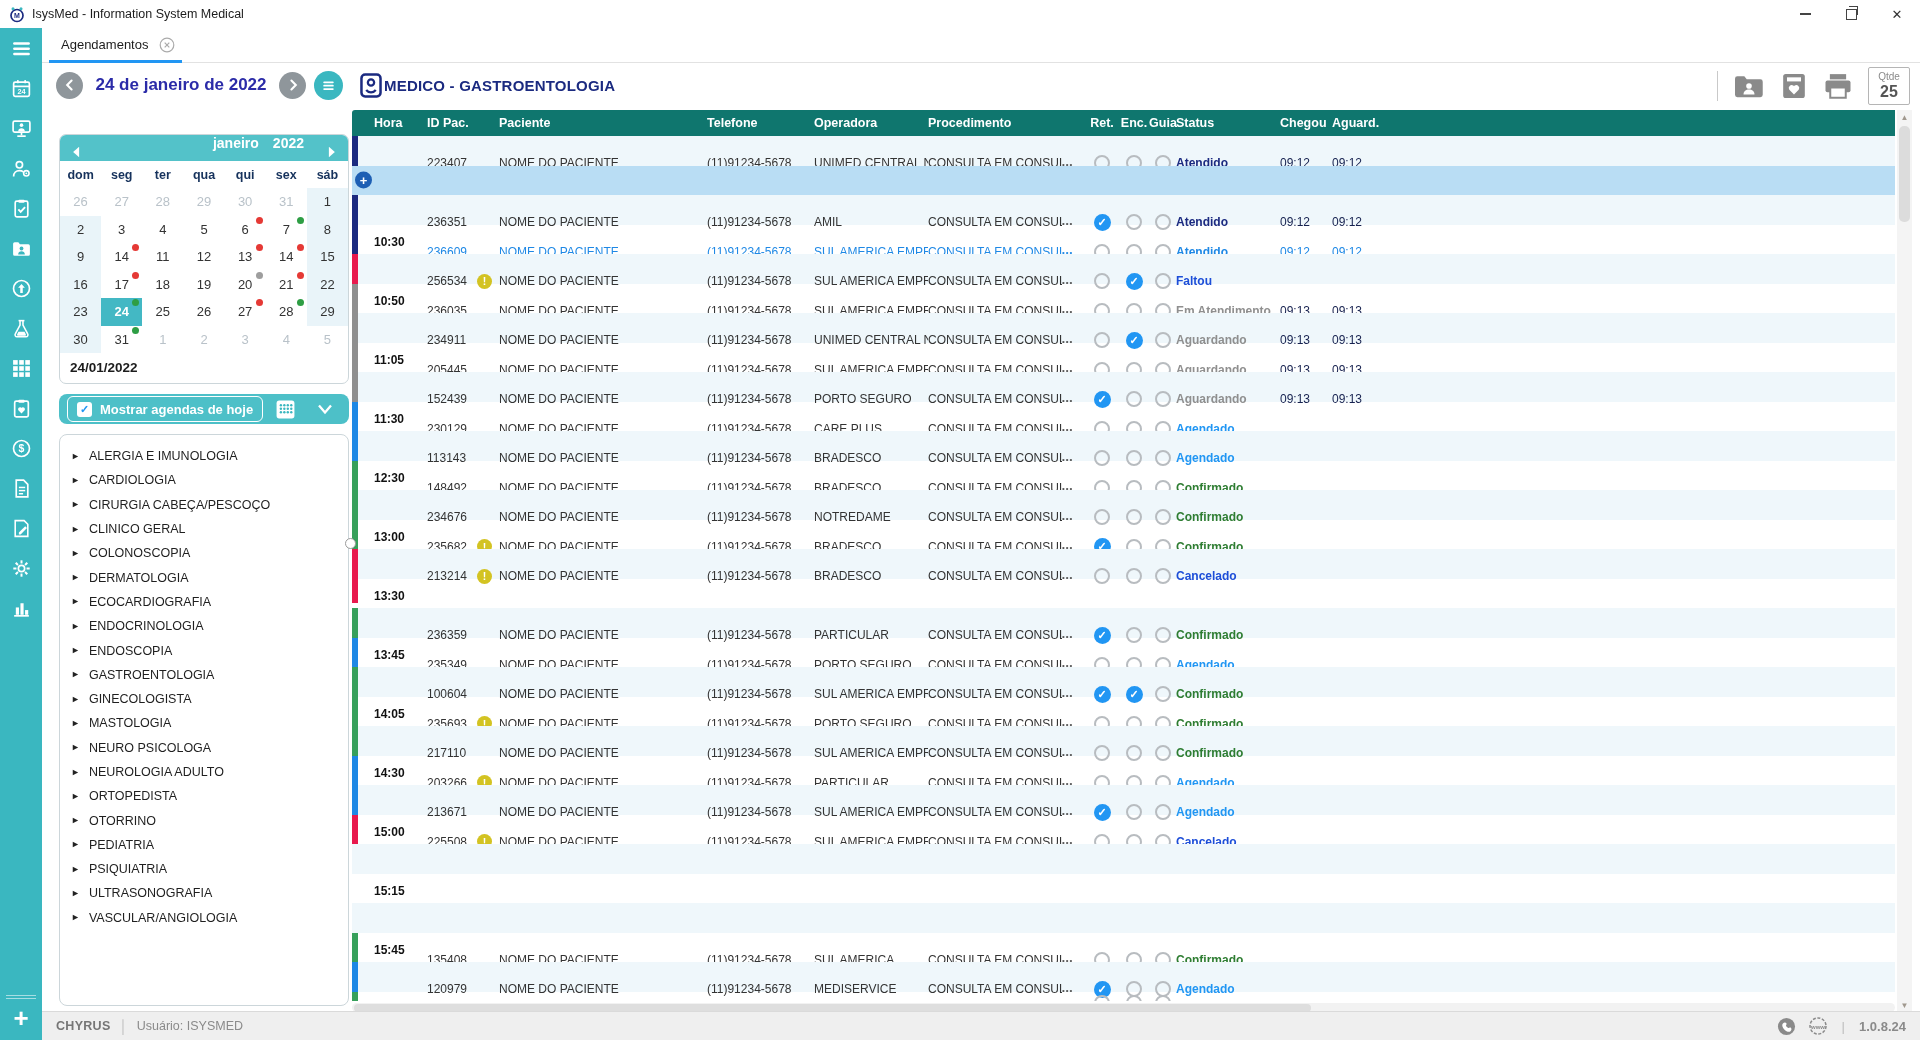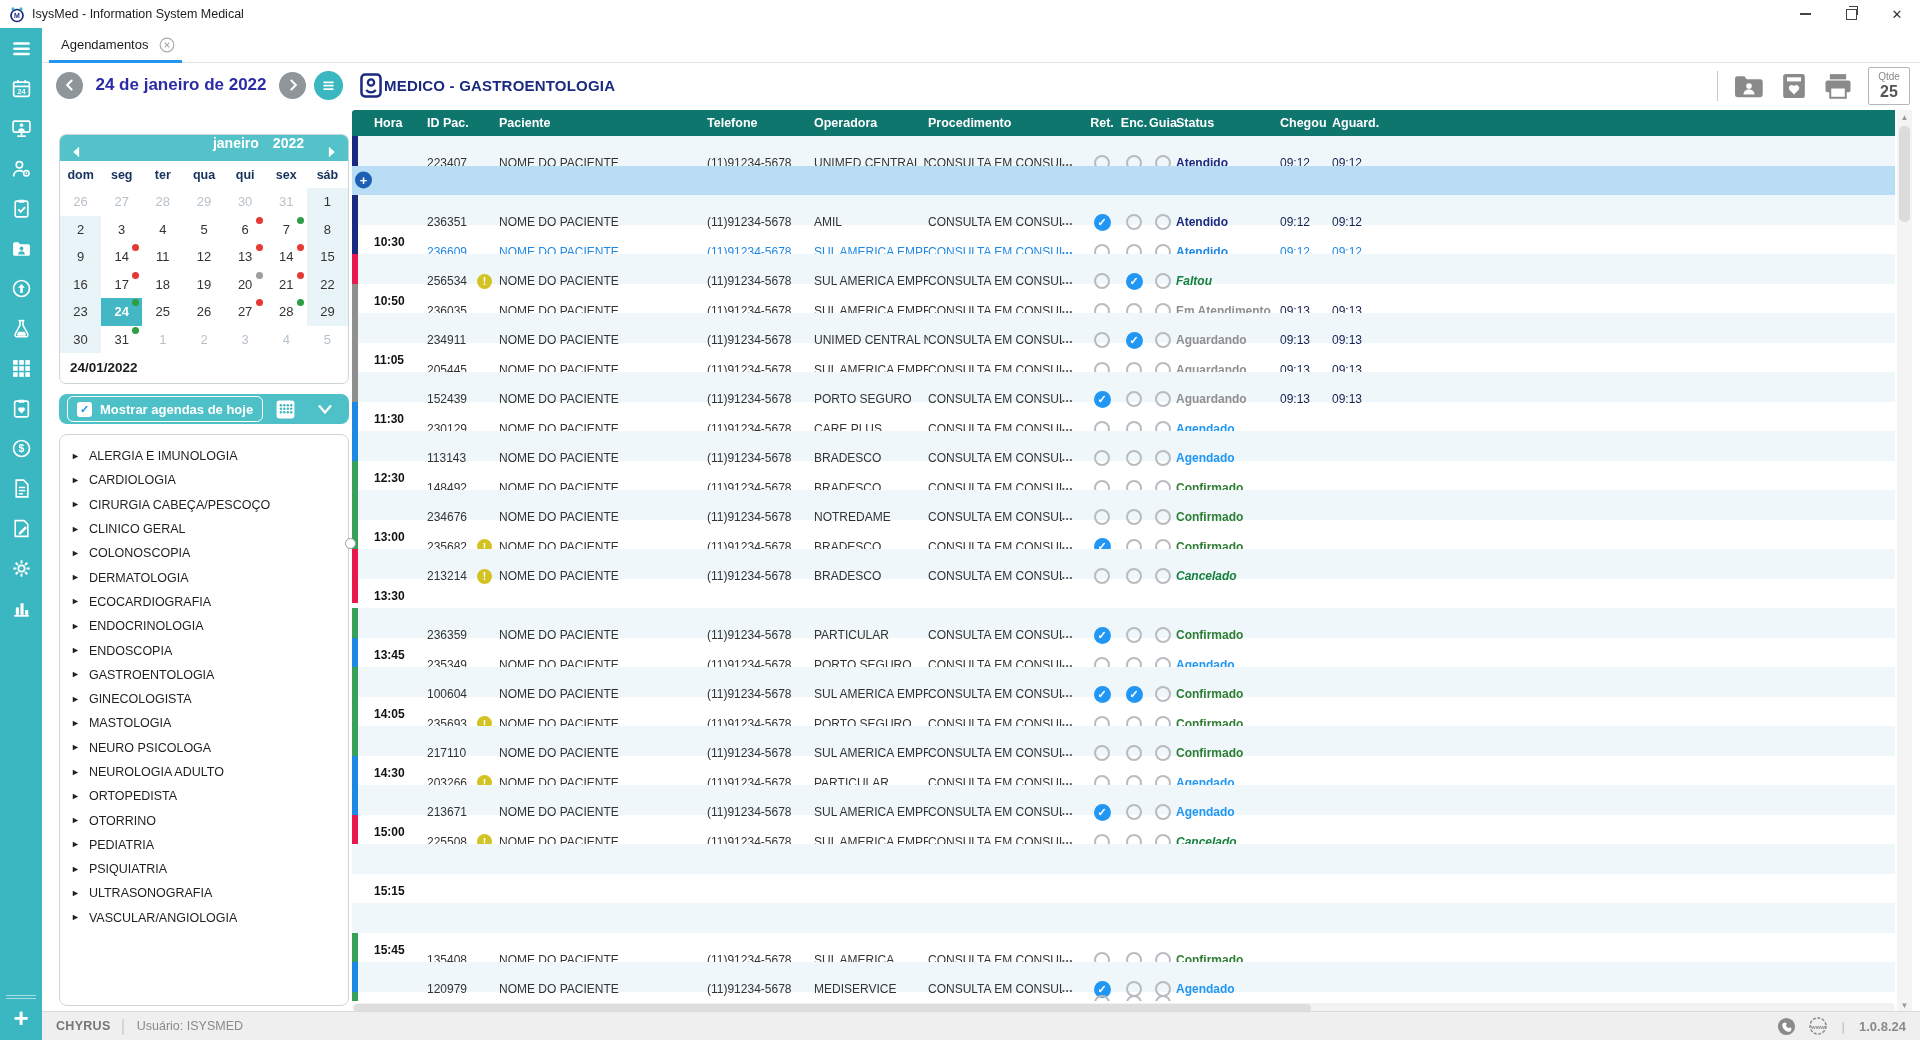--- a/index.html
+++ b/index.html
@@ -100,21 +100,21 @@
   .warnball{width:15px;height:15px;border-radius:50%;background:#d3c322;color:#fff;font-weight:bold;font-size:10.5px;display:flex;align-items:center;justify-content:center;}
   .c-pac{grid-column:7;white-space:nowrap;overflow:hidden;}
   .c-tel{grid-column:8;white-space:nowrap;}
   .c-op{grid-column:9;white-space:nowrap;overflow:hidden;}
   .c-proc{grid-column:10;white-space:nowrap;overflow:hidden;}
   .c-dots{grid-column:11;font-size:8px;letter-spacing:1px;color:#555;justify-self:start;padding-top:2px;}
   .cir{width:12px;height:12px;border:2px solid #b8bcc0;border-radius:50%;justify-self:center;background:transparent;}
   .cir.ck{width:17px;height:17px;border:none;background:#2196f3;color:#fff;font-size:11px;font-weight:bold;display:flex;align-items:center;justify-content:center;line-height:1;}
   .col-ret{grid-column:12;}.col-enc{grid-column:13;}.col-guia{grid-column:14;}
   .c-status{grid-column:15;font-weight:bold;font-size:12px;white-space:nowrap;}
-  .st-navy{color:#1b2a80;}.st-red{color:#15803d;font-style:italic;}.st-gray{color:#8f8f8f;}
+  .st-navy{color:#1b2a80;}.st-red{color:#1d4ed8;}.st-gray{color:#8f8f8f;}
   .st-blue{color:#2196f3;}.st-green{color:#2e7d32;}
   .c-chegou{grid-column:16;color:#16214f;white-space:nowrap;}
   .c-aguard{grid-column:17;color:#16214f;white-space:nowrap;}
   .trow.sel .c-hora,.trow.sel .c-id,.trow.sel .c-pac,.trow.sel .c-tel,.trow.sel .c-op,
   .trow.sel .c-proc,.trow.sel .c-dots,.trow.sel .c-status,.trow.sel .c-chegou,.trow.sel .c-aguard{color:#1e88e5 !important;}
   .addbtn{position:absolute;left:3px;top:50%;transform:translateY(-50%);width:17px;height:17px;border-radius:50%;background:#1d5fb4;color:#fff;font-size:13px;font-weight:bold;display:flex;align-items:center;justify-content:center;line-height:1;z-index:2;}
   .hscroll{height:10px;background:#f2f2f2;border-radius:5px;margin-top:2px;position:relative;}
   .hthumb{position:absolute;left:2px;top:1px;height:8px;width:62%;background:#dedede;border-radius:4px;cursor:pointer;}
   .vscroll{width:15px;margin-left:2px;background:#f4f4f4;display:flex;flex-direction:column;align-items:center;flex:none;}
   .varrow{height:14px;width:15px;display:flex;align-items:center;justify-content:center;font-size:8px;color:#a0988e;cursor:pointer;}

